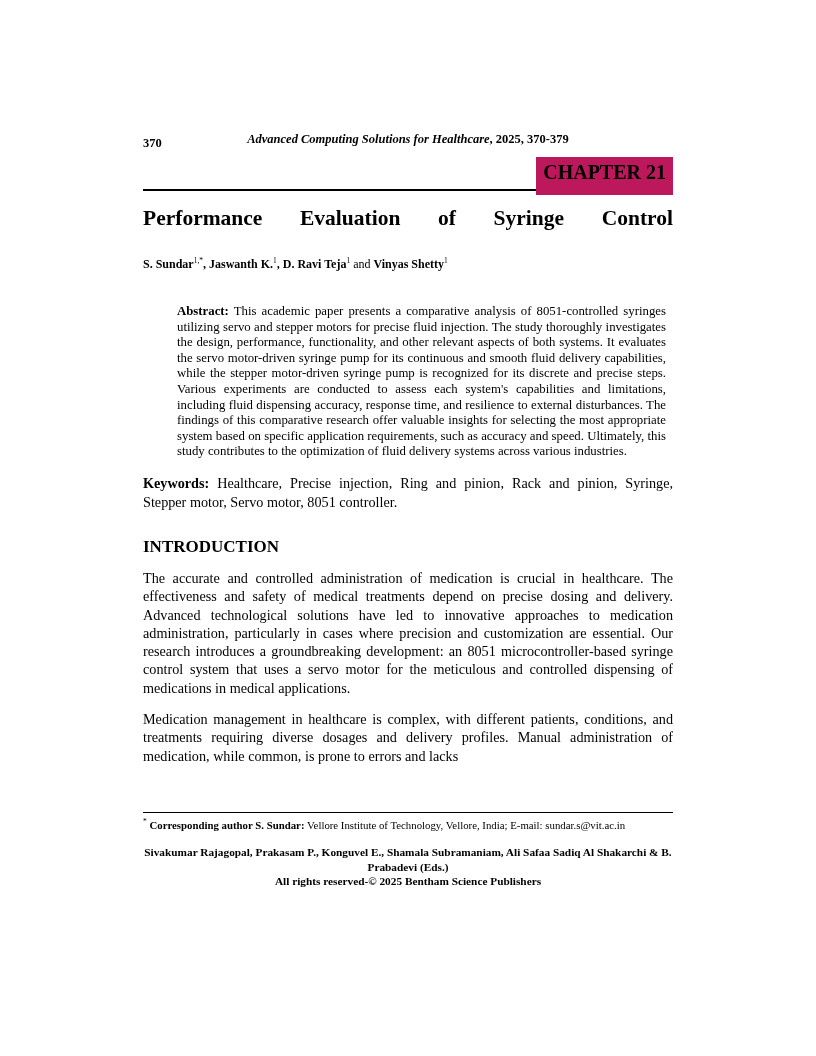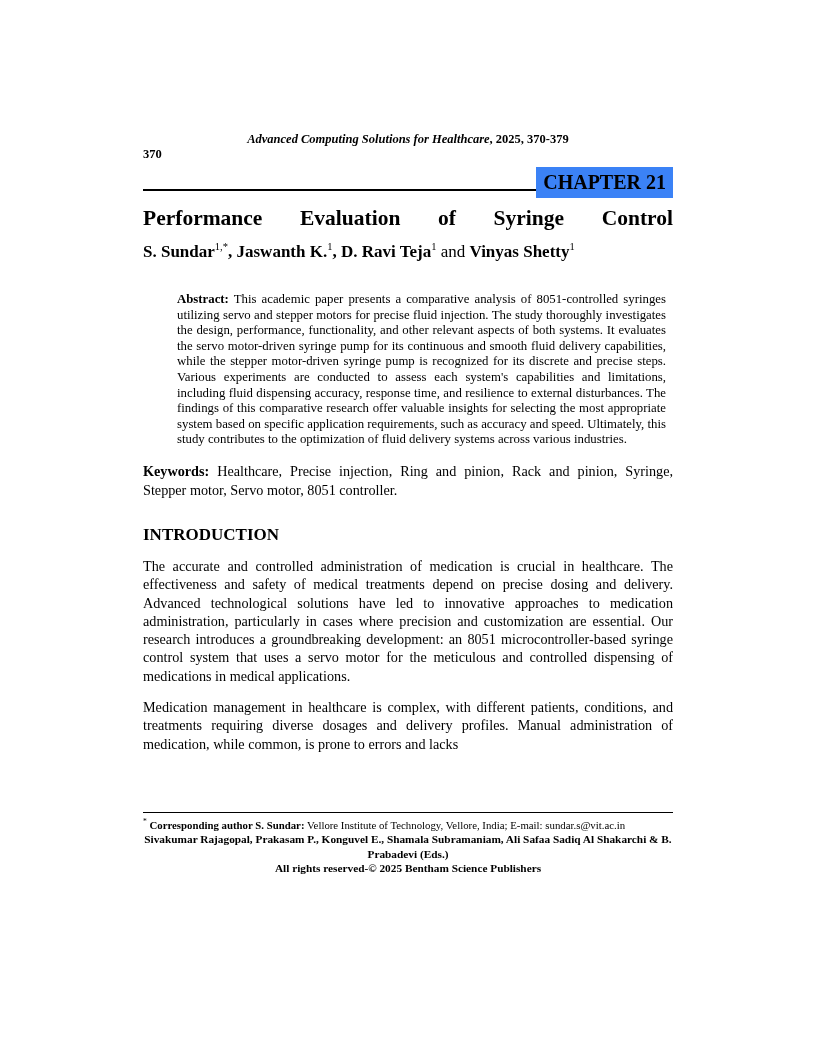--- a/index.html
+++ b/index.html
@@ -21,53 +21,52 @@
   }
   
   .header-row {
     position: relative;
     margin-top: 132px;
     font-size: 12.5px;
     font-weight: bold;
     line-height: 15px;
     text-align: center;
   }
-  .page-number { position: absolute; left: 0; top: 15px; font-style: normal; }
+  .page-number { position: absolute; left: 0; top: 4px; font-style: normal; }
   .journal-italic { font-style: italic; text-align: right; }
   
   .chapter-row {
     margin-top: 10px;
     border-bottom: 2px solid #000;
     text-align: right;
     height: 34px;
   }
   .chapter-badge {
     display: inline-block;
-    background: #3b82f6;
+    background: #be185d;
     font-size: 20px;
     font-weight: bold;
     line-height: 26px;
-    padding: 2px 7px 3px 7px;
+    padding: 2px 7px 10px 7px;
     vertical-align: bottom;
-    margin-top: 10px;
   }
   
   .paper-title {
     margin-top: 13px;
     font-size: 21.5px;
     font-weight: bold;
     line-height: 29px;
   }
   .title-line {
     text-align: justify;
     text-align-last: justify;
   }
   .title-italic { font-style: italic; }
   
-  .authors-line { margin-top: 10px; font-size: 17px; line-height: 18px; }
+  .authors-line { margin-top: 22px; font-size: 12px; line-height: 18px; }
   .authors-line b { font-weight: bold; }
   sup.marker { font-size: 0.62em; vertical-align: super; line-height: 0; }
   .affiliation-line { margin-top: 4px; font-size: 13px; font-style: italic; line-height: 16px; }
   
   .abstract-block {
     margin-top: 31px;
     padding-left: 34px;
     padding-right: 7px;
     font-size: 12.8px;
     line-height: 15.6px;
@@ -99,21 +98,21 @@
     position: absolute;
     left: 143px;
     top: 812px;
     width: 530px;
     border-top: 1.5px solid #000;
     padding-top: 6px;
   }
   .footnote-line { font-size: 10.8px; line-height: 13px; }
   .footnote-line sup.marker { font-size: 0.7em; }
   .editors-block {
-    margin-top: 0;
+    margin-top: 13px;
     text-align: center;
     font-weight: bold;
     font-size: 11.3px;
     line-height: 14.5px;
   }
   .rights-line {
     text-align: center;
     font-weight: bold;
     font-size: 11.3px;
     line-height: 14.5px;

